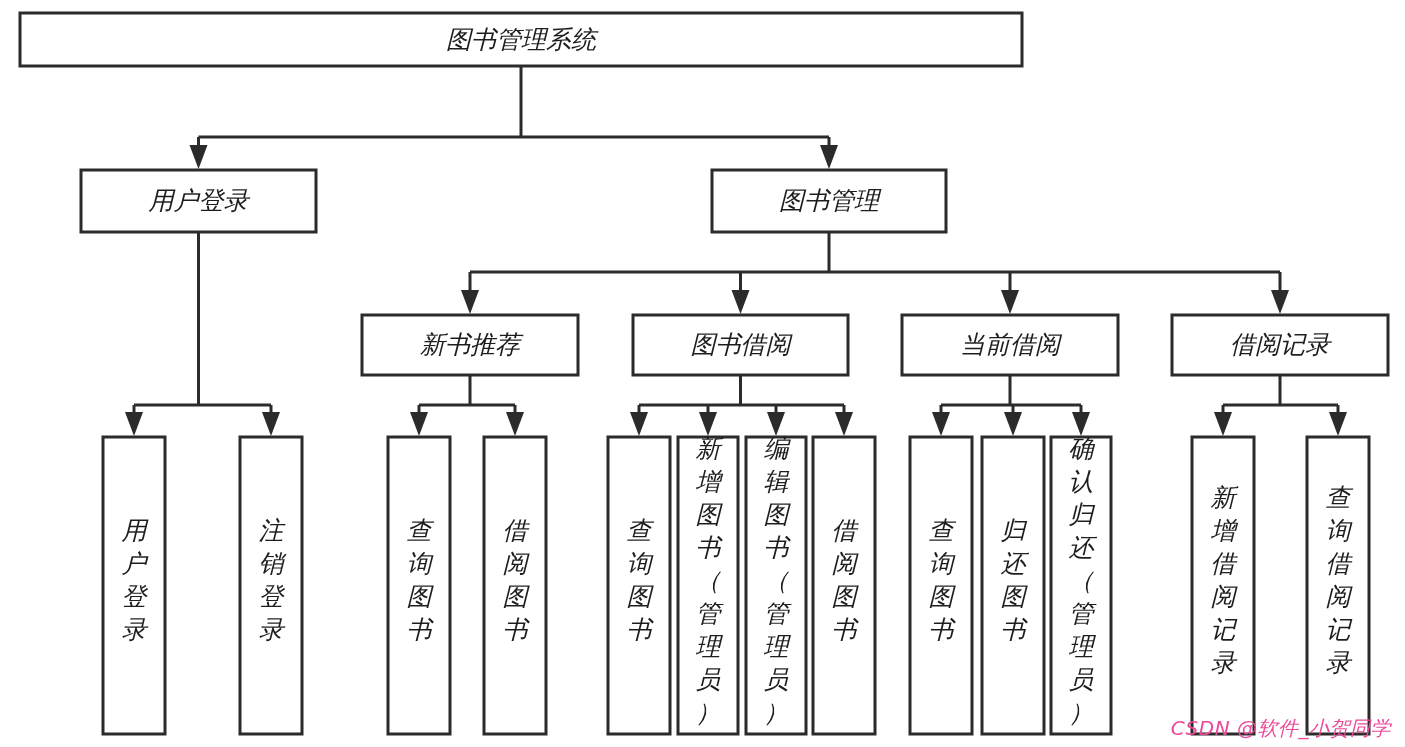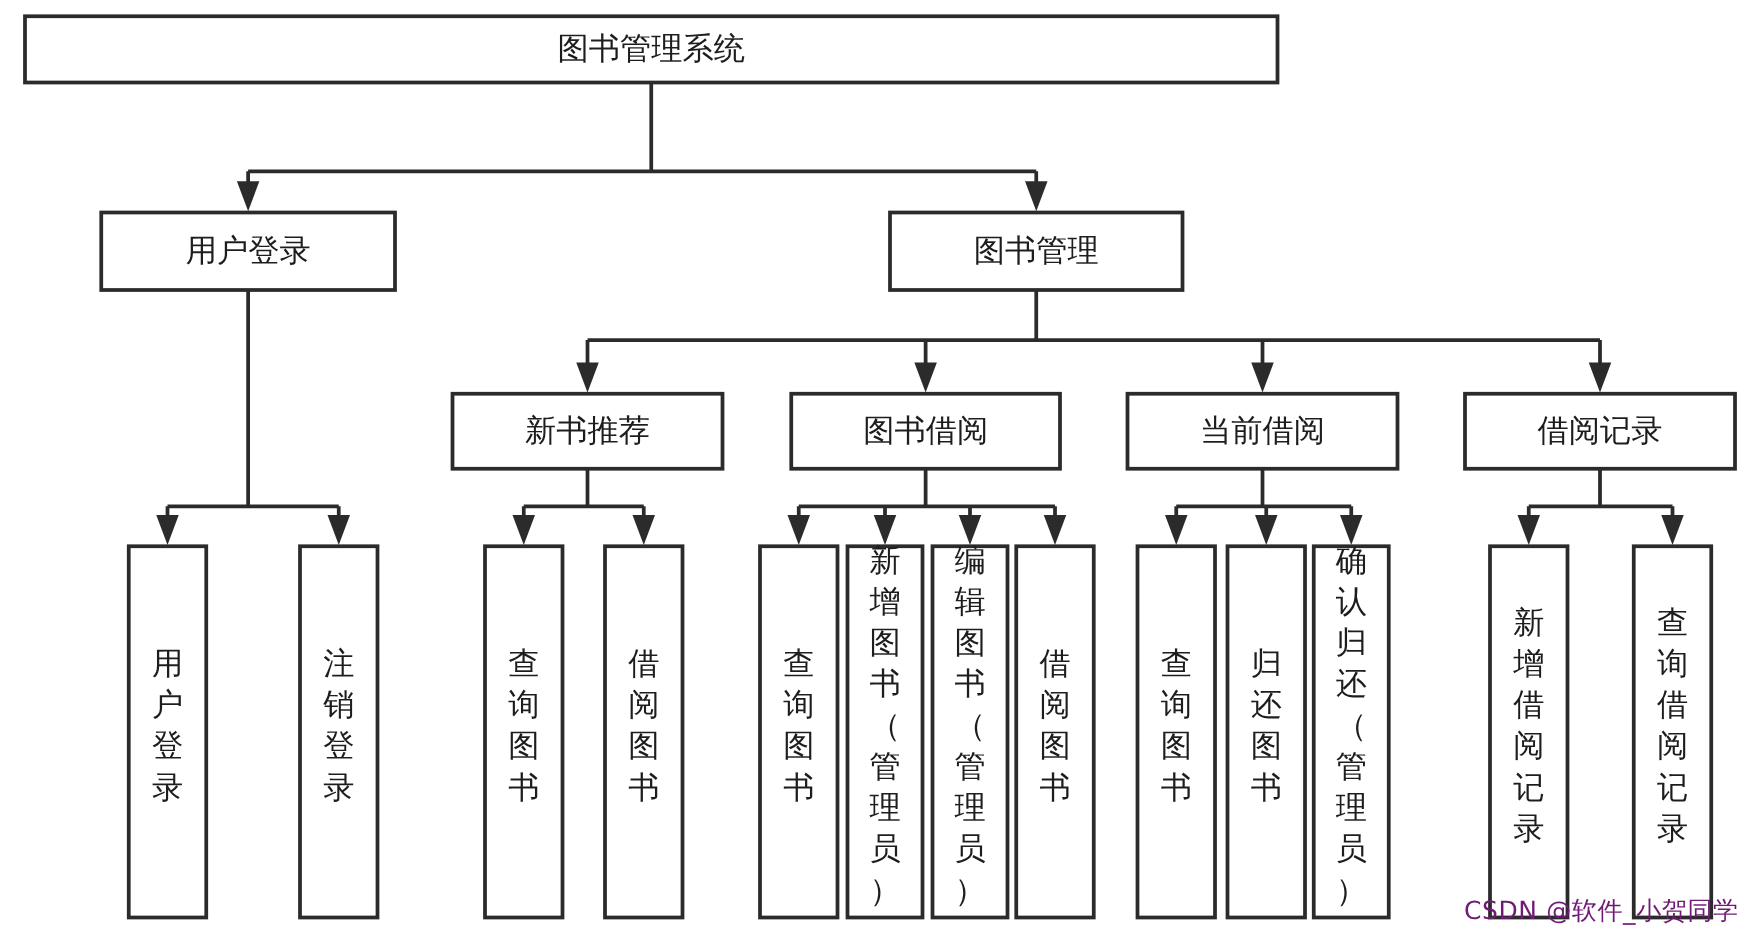--- a/index.html
+++ b/index.html
@@ -12,20 +12,21 @@
     height: 747px;
     font-family: "DejaVu Sans", "Liberation Sans", sans-serif;
     position: relative;
     overflow: hidden;
   }
   #diagram-root {
     position: absolute;
     left: 0; top: 0;
     width: 1405px;
     height: 747px;
+    font-style: italic;
   }
   svg.diagram {
     display: block;
     width: 1405px;
     height: 747px;
   }
   .node-box {
     fill: #ffffff;
     stroke: #2b2b2b;
     stroke-width: 3;
@@ -50,21 +51,21 @@
   .node-label-vertical {
     fill: #1d1d1d;
     font-family: "DejaVu Sans", "Liberation Sans", sans-serif;
     font-size: 25px;
     text-anchor: middle;
   }
   .watermark {
     position: absolute;
     right: 14px;
     bottom: 5px;
-    color: #701a75;
+    color: #ec4899;
     font-size: 20px;
     font-family: "DejaVu Sans", "Liberation Sans", sans-serif;
     letter-spacing: 0.5px;
     white-space: nowrap;
     user-select: none;
   }
 </style>
 </head>
 <body>
 

